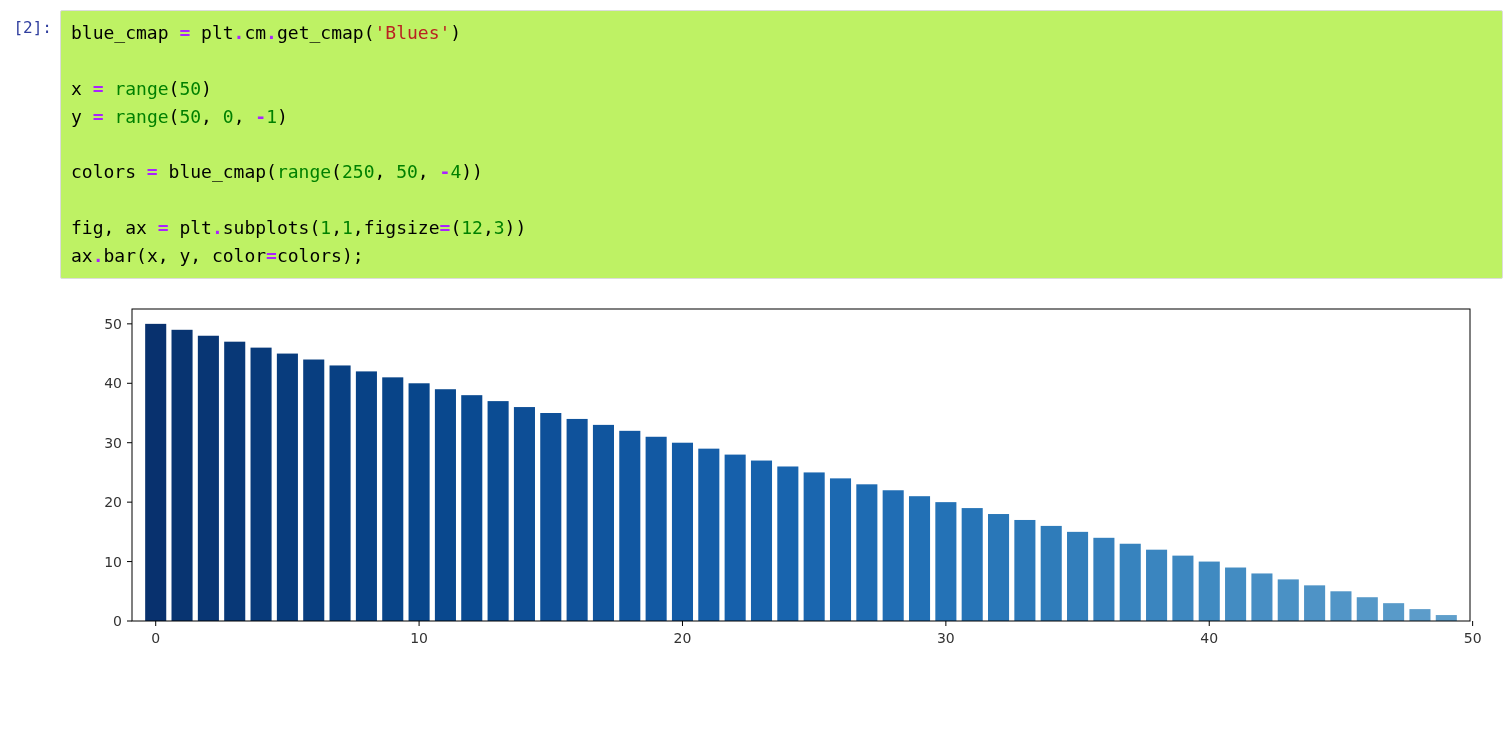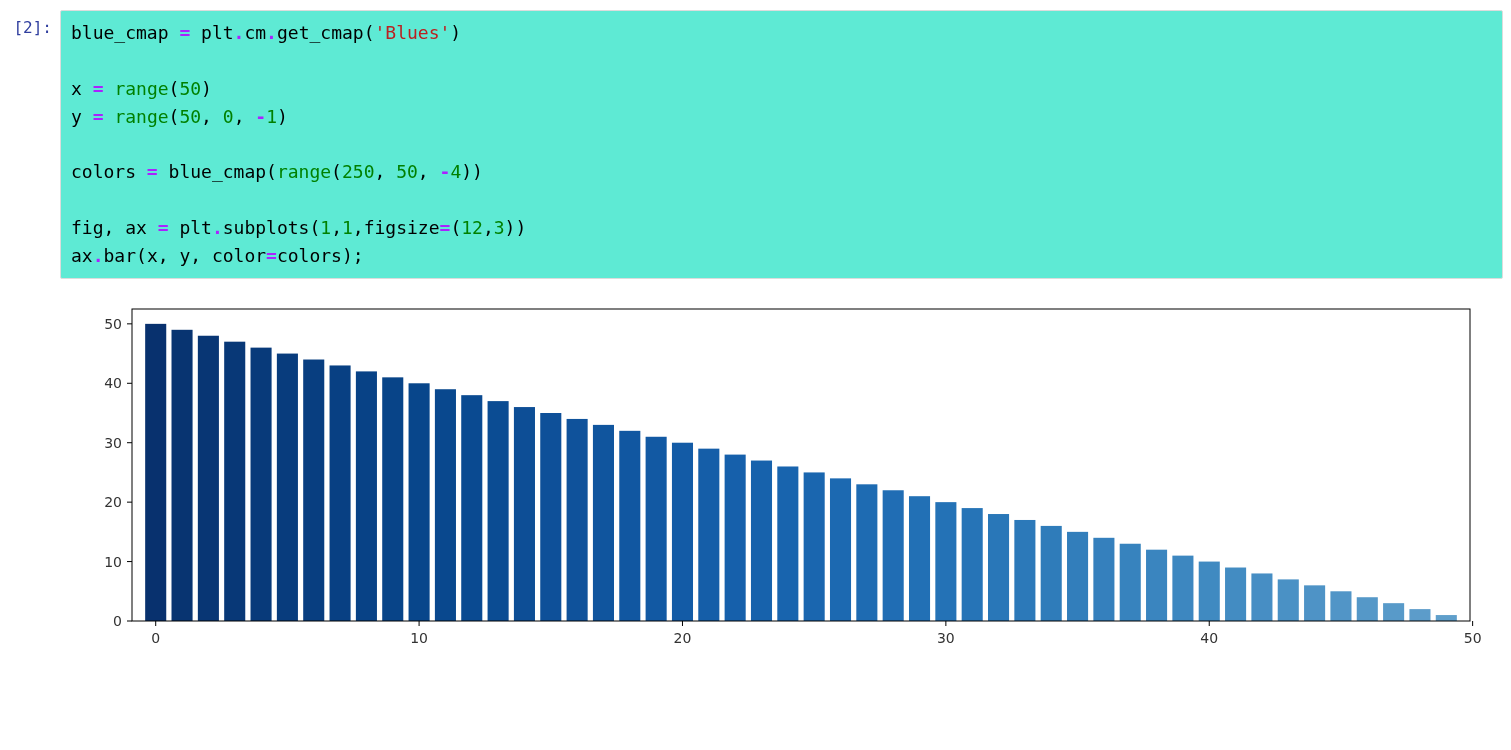--- a/index.html
+++ b/index.html
@@ -21,21 +21,21 @@
     text-align: right;
     padding: 8px 8px 0 0;
     font-family: "DejaVu Sans Mono", monospace;
     color: #303f9f;
     flex-shrink: 0;
   }
   .prompt .bracket { color: #303f9f; }
   .prompt .num { color: #303f9f; }
   .input-area {
     flex: 1;
-    background: #5eead4;
+    background: #bef264;
     border: 1px solid #dcdcdc;
     border-radius: 2px;
     padding: 8px 10px;
     font-family: "DejaVu Sans Mono", "Menlo", "Consolas", monospace;
     font-size: 18px;
     line-height: 1.55;
     white-space: pre;
     overflow-x: auto;
     margin-right: 8px;
   }

